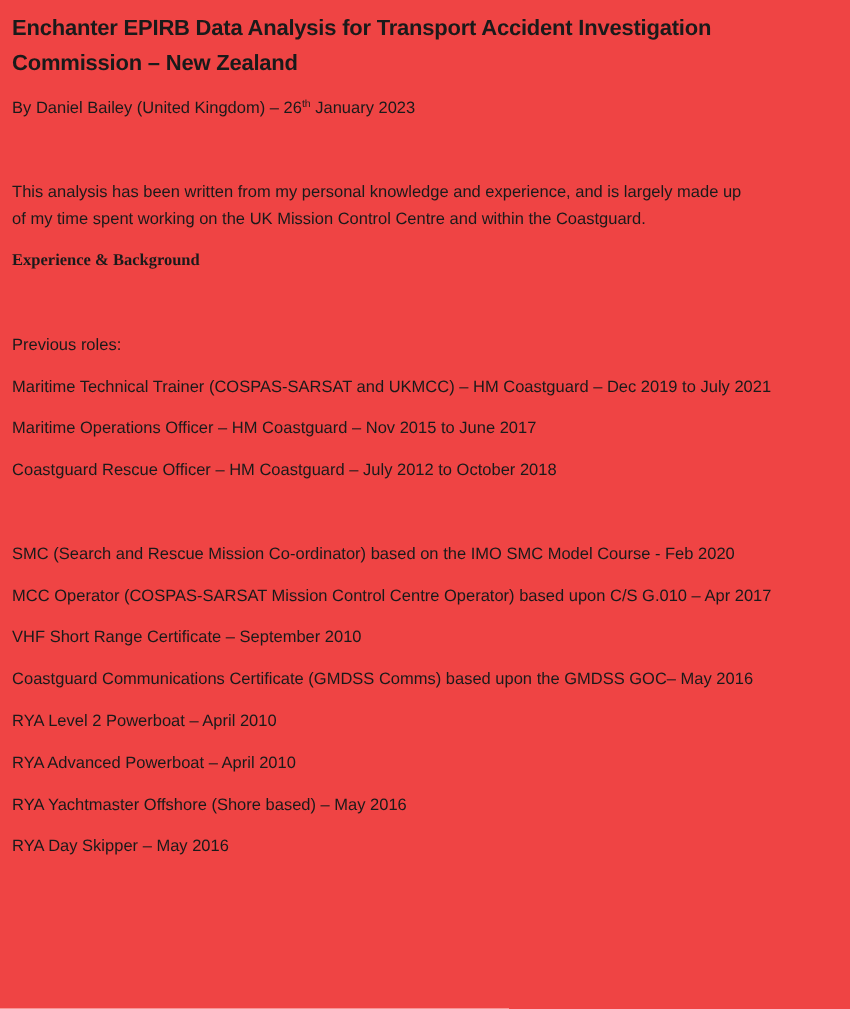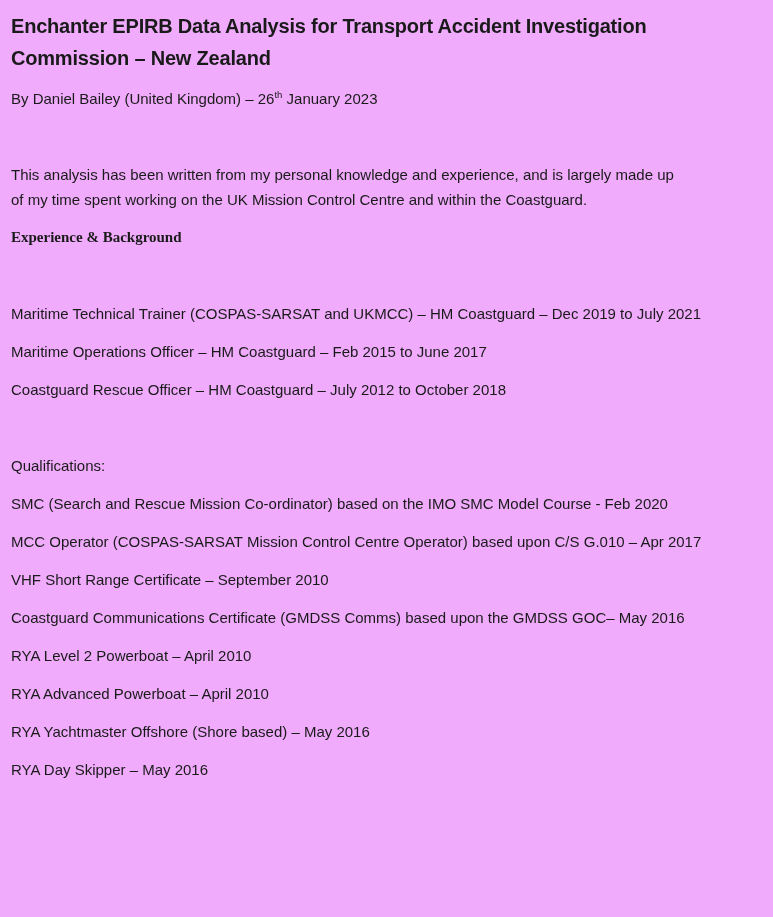--- a/index.html
+++ b/index.html
@@ -5,21 +5,21 @@
   html, body {
     margin: 0;
     padding: 0;
     background: #ffffff;
   }
   .page {
     box-sizing: border-box;
     width: 773px;
     height: 917px;
     padding: 10px 6px 0 11px;
-    background: #f0abfc;
+    background: #ef4444;
     font-family: "Liberation Sans", sans-serif;
     color: #1a1a1a;
     overflow: hidden;
   }
   .para {
     margin: 0 0 13px 0;
     font-size: 15px;
     line-height: 25px;
     white-space: nowrap;
   }
@@ -65,28 +65,28 @@
   <div class="para">
     <div class="line">This analysis has been written from my personal knowledge and experience, and is largely made up</div>
     <div class="line">of my time spent working on the UK Mission Control Centre and within the Coastguard.</div>
   </div>
 
   <div class="para heading">Experience &amp; Background</div>
 
 
   <div class="spacer"></div>
 
+  <div class="para">Previous roles:</div>
 
   <div class="para">Maritime Technical Trainer (COSPAS-SARSAT and UKMCC) – HM Coastguard – Dec 2019 to July 2021</div>
-  <div class="para">Maritime Operations Officer – HM Coastguard – Feb 2015 to June 2017</div>
+  <div class="para">Maritime Operations Officer – HM Coastguard – Nov 2015 to June 2017</div>
   <div class="para">Coastguard Rescue Officer – HM Coastguard – July 2012 to October 2018</div>
 
   <div class="spacer"></div>
 
-  <div class="para">Qualifications:</div>
 
   <div class="para">SMC (Search and Rescue Mission Co-ordinator) based on the IMO SMC Model Course - Feb 2020</div>
   <div class="para">MCC Operator (COSPAS-SARSAT Mission Control Centre Operator) based upon C/S G.010 – Apr 2017</div>
   <div class="para">VHF Short Range Certificate – September 2010</div>
   <div class="para">Coastguard Communications Certificate (GMDSS Comms) based upon the GMDSS GOC– May 2016</div>
   <div class="para">RYA Level 2 Powerboat – April 2010</div>
   <div class="para">RYA Advanced Powerboat – April 2010</div>
   <div class="para">RYA Yachtmaster Offshore (Shore based) – May 2016</div>
   <div class="para">RYA Day Skipper – May 2016</div>
 

